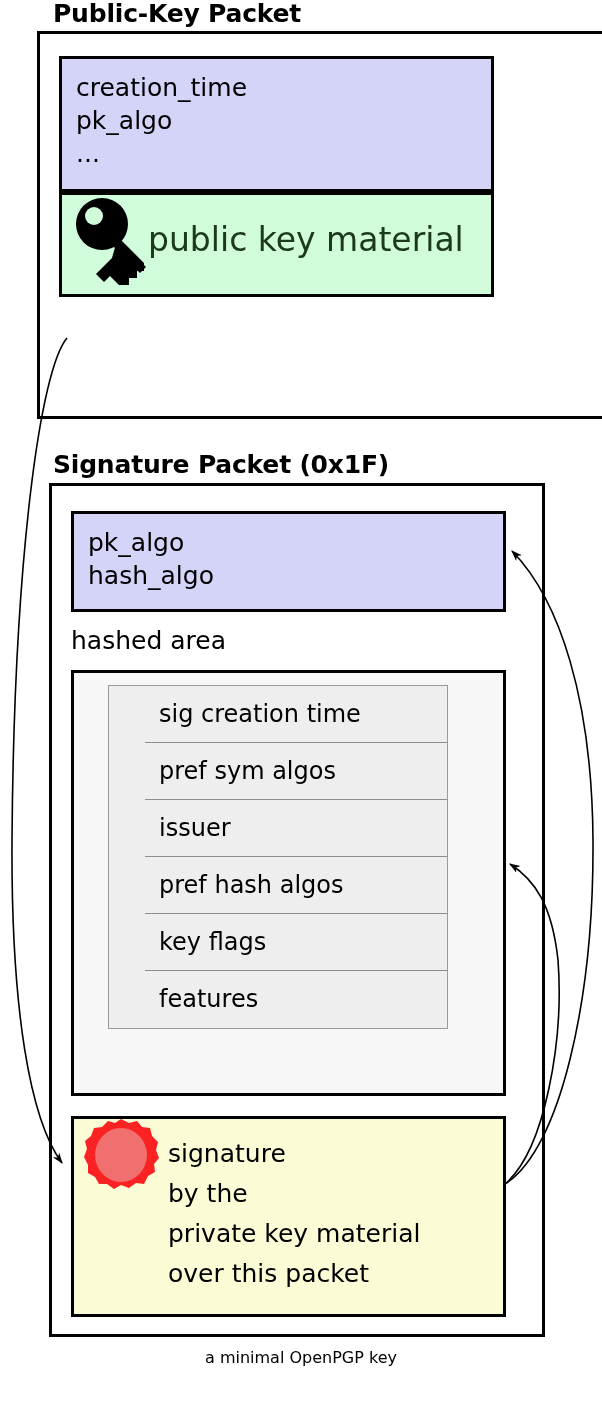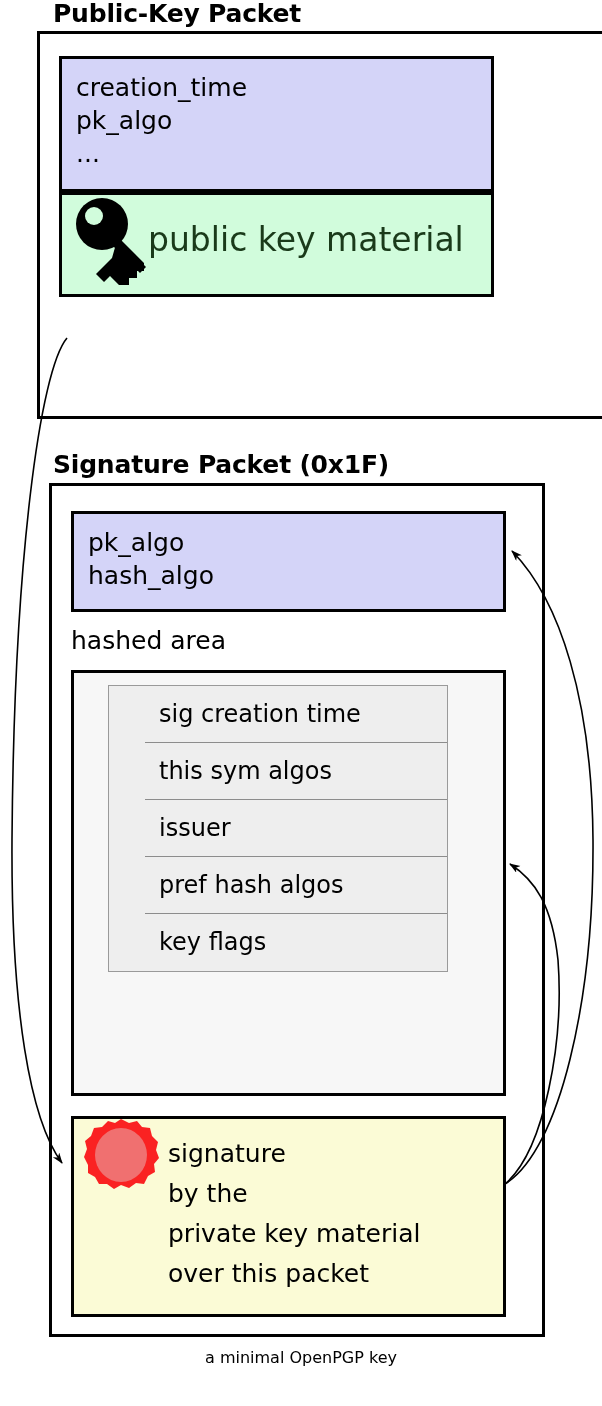--- a/index.html
+++ b/index.html
@@ -128,24 +128,25 @@
     <div class="field-box box-lavender" id="sig-header-box" style="left:19px;top:25px;">
       <div class="field-text" id="sig-header-text">pk_algo
 hash_algo</div>
     </div>
 
     <div id="hashed-area-label" style="left:19px;top:140px;">hashed area</div>
 
     <div id="hashed-area-box" style="left:19px;top:184px;">
       <div id="subpacket-list">
         <div class="subpacket-row">sig creation time</div>
-        <div class="subpacket-row">this sym algos</div>
+        <div class="subpacket-row">pref sym algos</div>
         <div class="subpacket-row">issuer</div>
         <div class="subpacket-row">pref hash algos</div>
         <div class="subpacket-row">key flags</div>
+        <div class="subpacket-row">features</div>
       </div>
     </div>
 
     <div class="field-box box-yellow" id="sig-signature-box" style="left:19px;top:630px;">
       <div id="sig-signature-text">signature
 by the
 private key material
 over this packet</div>
     </div>
   </div>

